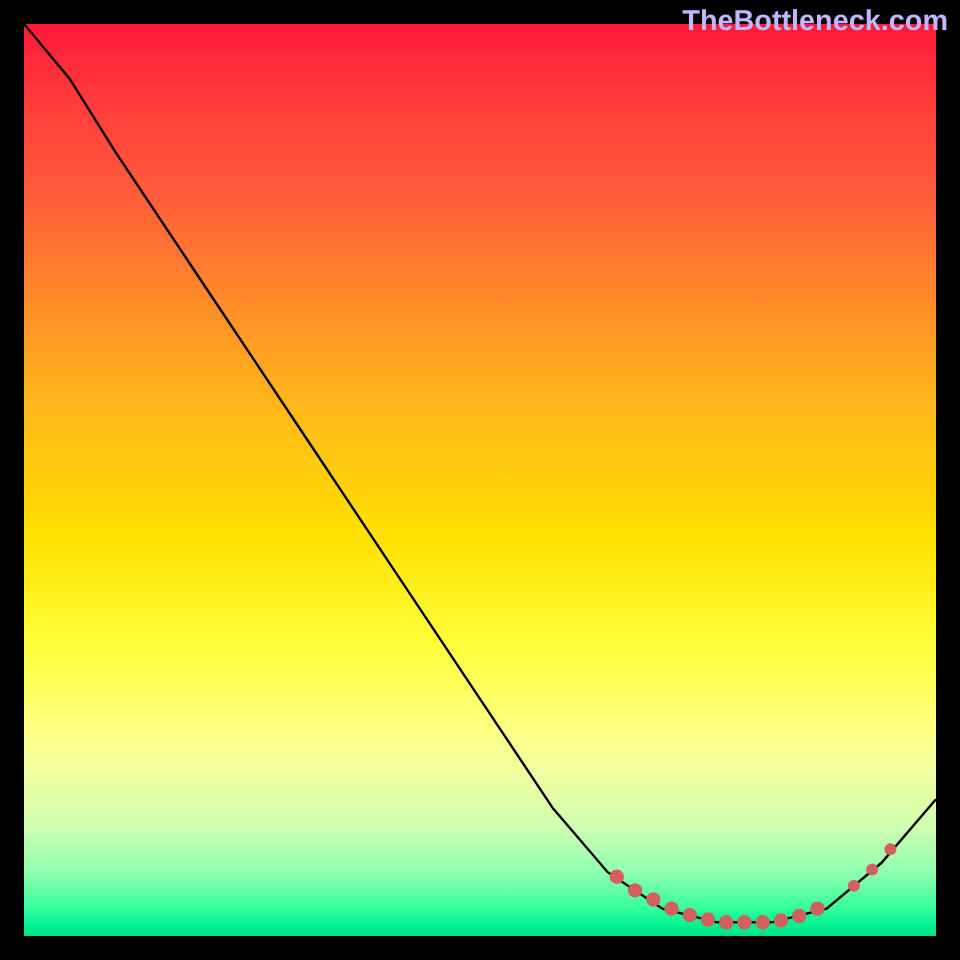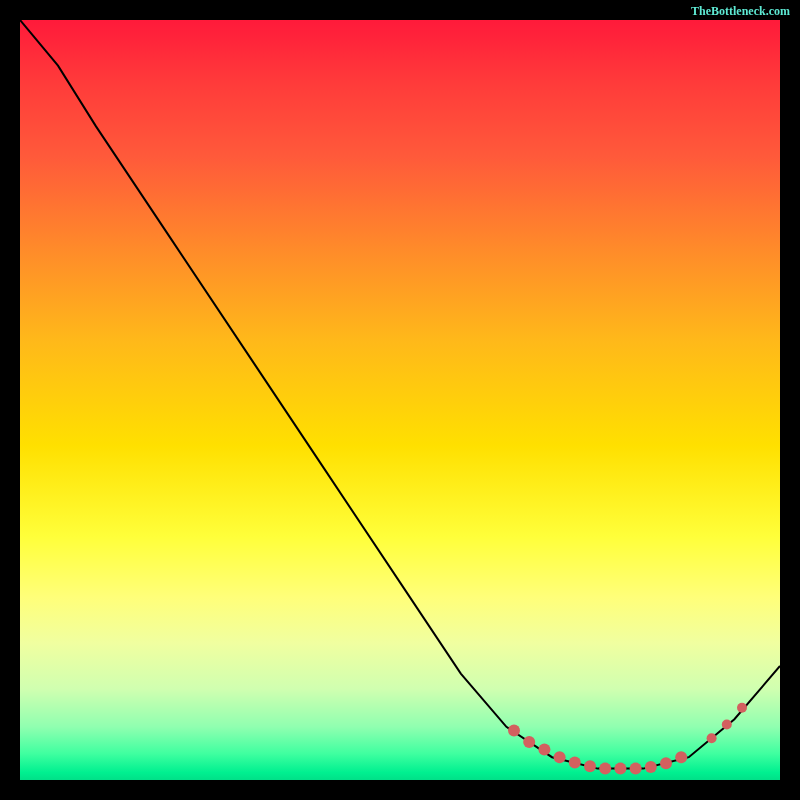--- a/index.html
+++ b/index.html
@@ -7,25 +7,24 @@
     width: 800px;
     height: 800px;
     background: #000;
     position: relative;
     font-family: Arial, sans-serif;
   }
   .watermark {
     position: absolute;
     top: 4px;
     right: 10px;
-    color: #5eead4;
-    font-size: 12px;
+    color: #c4b5fd;
+    font-size: 24px;
     font-weight: bold;
     z-index: 10;
-    font-family: Liberation Serif, serif;
   }
   .plot-area {
     position: absolute;
     left: 20px;
     top: 20px;
     width: 760px;
     height: 760px;
     background: linear-gradient(to bottom,
       #ff1a3a 0%,
       #ff3a3a 8%,

